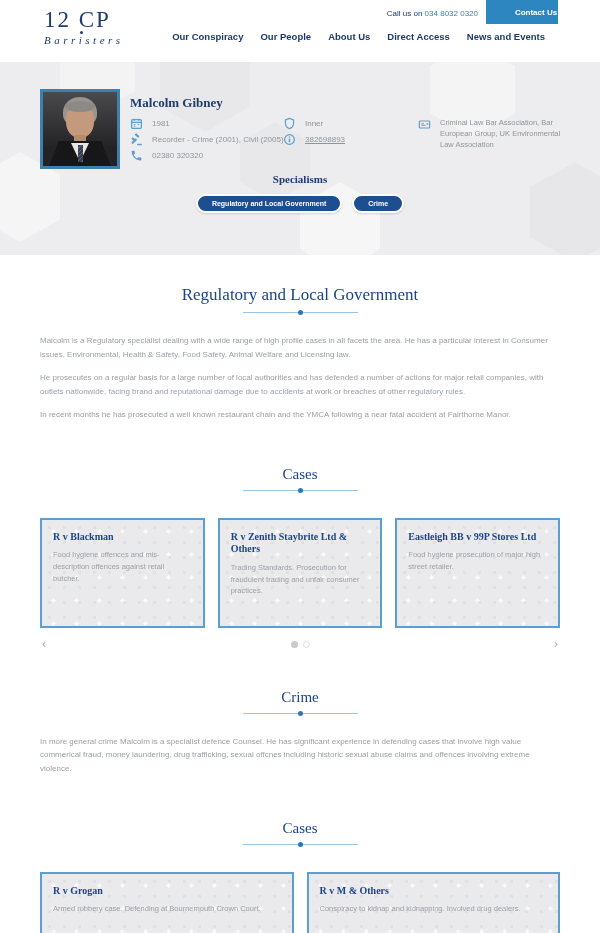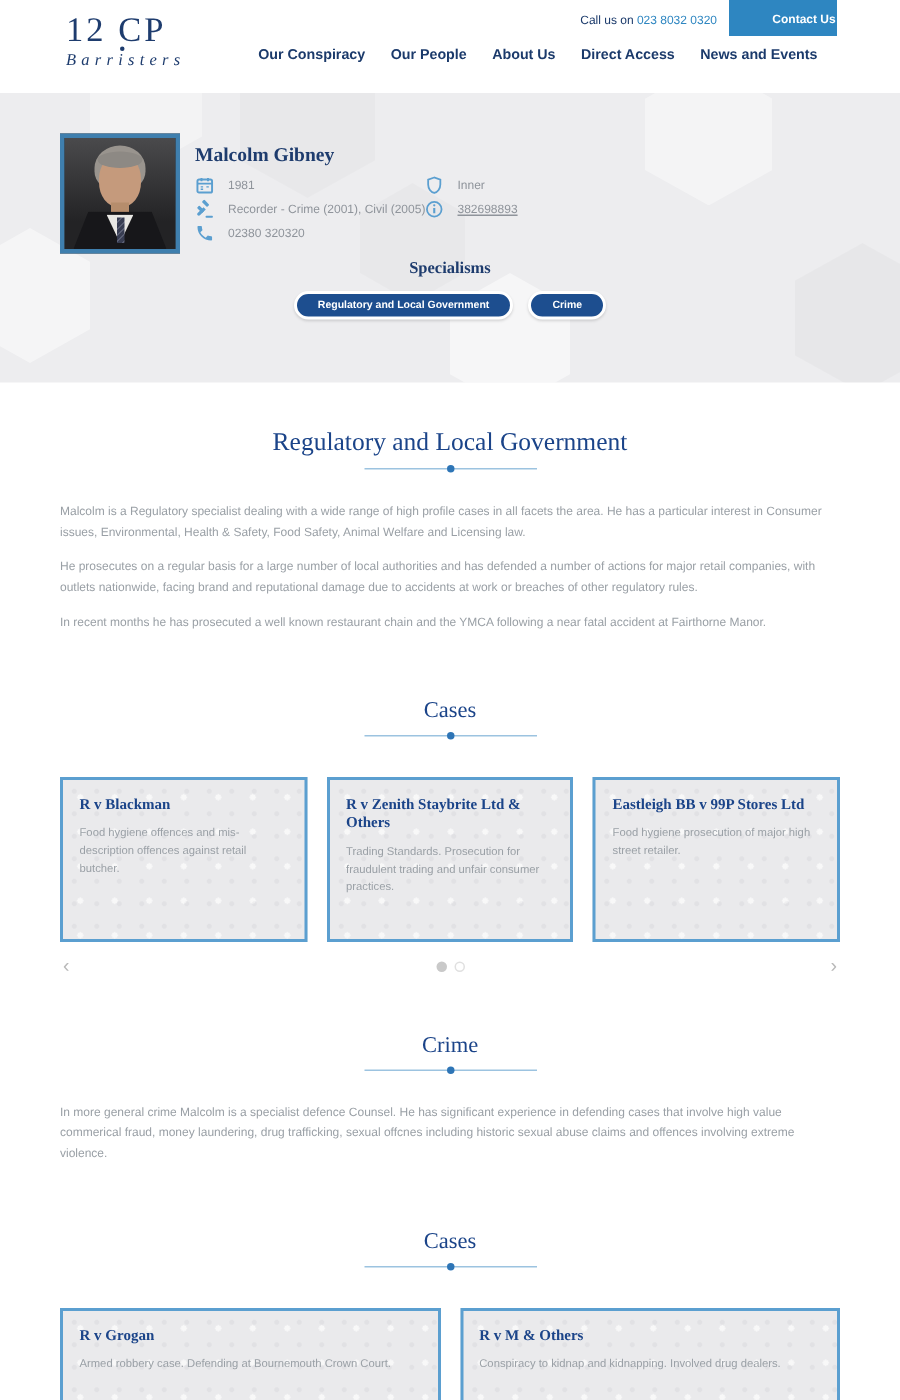--- a/index.html
+++ b/index.html
@@ -90,21 +90,21 @@
 <body>
 
 <div class="page">
 
   <header class="header">
     <div class="logo">
       <div class="logo-main">12 CP</div>
       <div class="logo-dot"></div>
       <div class="logo-sub">Barristers</div>
     </div>
-    <div class="callus"><span>Call us on </span><a>023 8032 0320</a></div>
+    <div class="callus"><span>Call us on </span><a>034 8032 0320</a></div>
     <button class="contact-btn">Contact Us</button>
     <nav class="nav">
       <a>Our Conspiracy</a>
       <a>Our People</a>
       <a>About Us</a>
       <a>Direct Access</a>
       <a>News and Events</a>
     </nav>
   </header>
 
@@ -177,20 +177,30 @@
           <svg viewBox="0 0 24 24" fill="none" stroke="#5b9fd0" stroke-width="2.2">
               <circle cx="12" cy="12" r="9"></circle>
               <path d="M12 10.5V17" stroke-width="2.6"></path>
               <circle cx="12" cy="7.2" r="1.4" fill="#5b9fd0" stroke="none"></circle>
             </svg>
         </span>
         <span class="txt reg-link">382698893</span>
       </div>
     </div>
 
+    <div class="details-right">
+      <span class="ico">
+        <svg viewBox="0 0 24 24" fill="none" stroke="#5b9fd0" stroke-width="2.2">
+            <rect x="2.5" y="5.5" width="19" height="13" rx="1.5"></rect>
+            <path d="M6 10.5h5M6 13.5h8" stroke-width="1.8"></path>
+            <circle cx="17.3" cy="11" r="1.6" fill="#5b9fd0" stroke="none"></circle>
+          </svg>
+      </span>
+      <span class="txt">Criminal Law Bar Association, Bar European Group, UK Environmental Law Association</span>
+    </div>
 
     <div class="spec-title">Specialisms</div>
     <div class="pills">
       <button class="pill">Regulatory and Local Government</button>
       <button class="pill">Crime</button>
     </div>
   </section>
 
   <main class="main">
 

